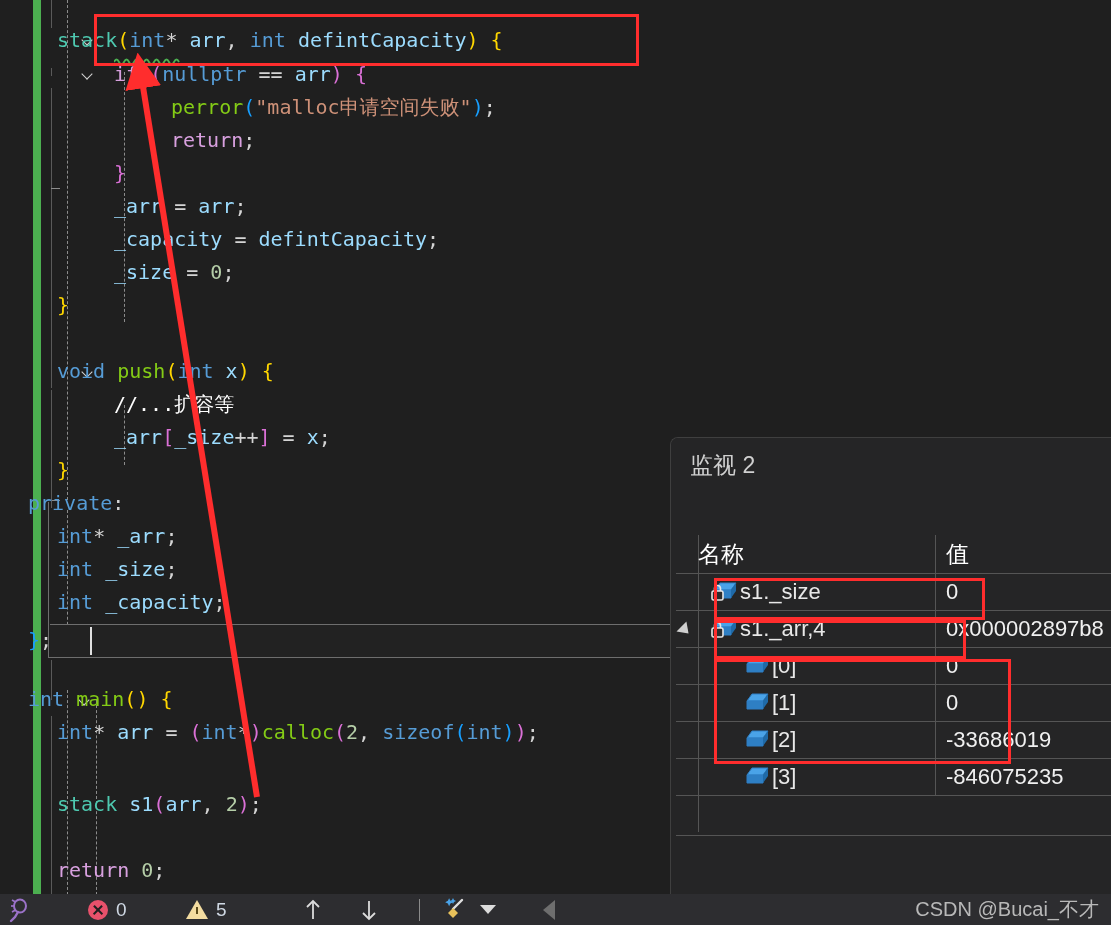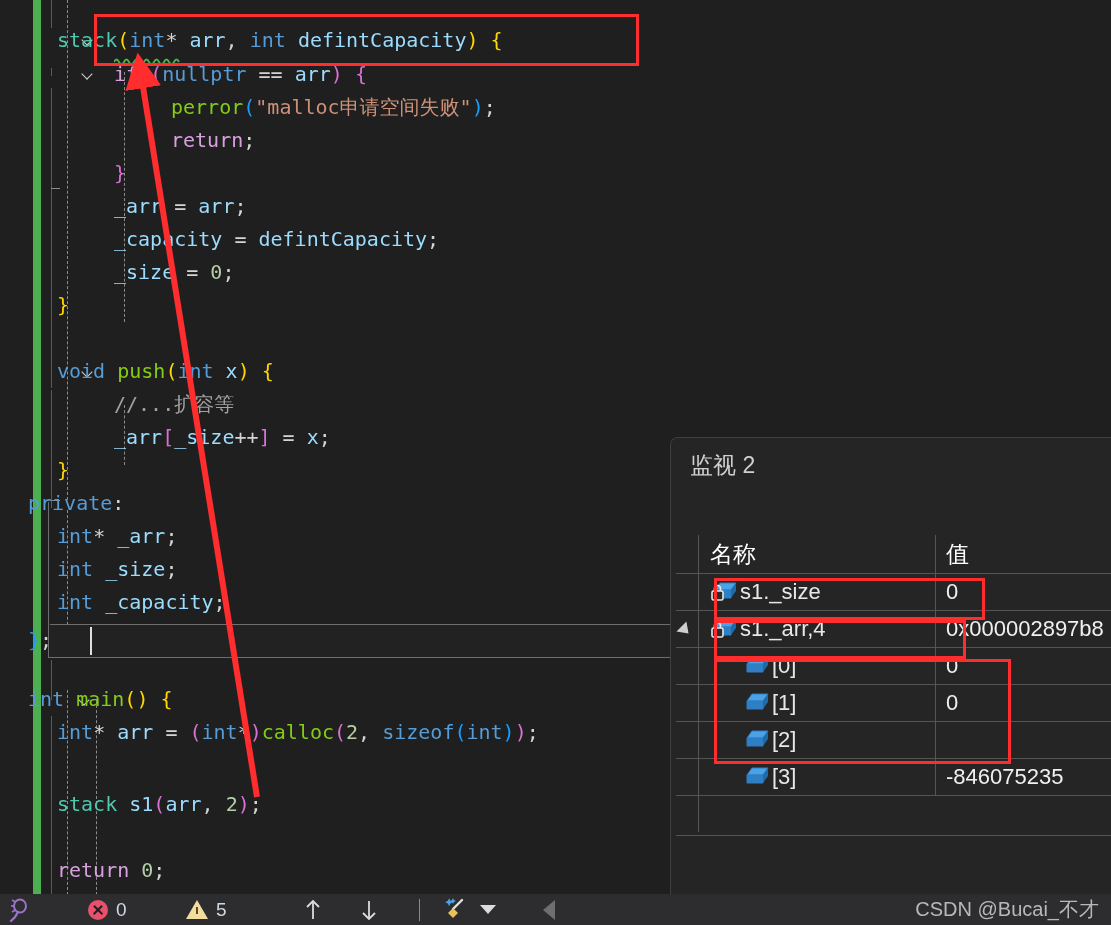--- a/index.html
+++ b/index.html
@@ -35,21 +35,21 @@
   .ln span{display:inline;}
 
   
   .kw    {color:#569cd6;}   
   .ctl   {color:#d8a0df;}   
   .typ   {color:#4ec9b0;}   
   .fn    {color:#84cc16;}   
   .var   {color:#9cdcfe;}
   .num   {color:#b5cea8;}
   .str   {color:#ce9178;}
-  .cmt   {color:#a3a3a3;}
+  .cmt   {color:#ffffff;}
   .punc  {color:#d4d4d4;}
   .brc1  {color:#ffd700;}
   .brc2  {color:#da70d6;}
   .brc3  {color:#179fff;}
   .squiggle{
     position:absolute;left:114px;top:57px;width:68px;height:7px;
     overflow:hidden;
   }
   .squiggle svg{display:block;}
 
@@ -86,21 +86,21 @@
     border-left:7px solid transparent;border-right:7px solid transparent;
     border-top:8px solid #d6d6d6;}
 
   .grid-head{
     position:absolute;left:5px;top:97px;width:436px;height:39px;
     border-bottom:1px solid #555;box-sizing:border-box;
   }
   .gh-gap{position:absolute;left:0;top:0;width:22px;height:38px;border-right:1px solid #555;}
   .gh-name{position:absolute;left:22px;top:0;width:238px;height:38px;
     border-right:1px solid #555;box-sizing:border-box;
-    color:#ffffff;font-size:23px;display:flex;align-items:center;padding-left:12px;}
+    color:#ffffff;font-size:23px;display:flex;align-items:center;}
   .gh-val{position:absolute;left:260px;top:0;right:0;height:38px;
     color:#ffffff;font-size:23px;display:flex;align-items:center;padding-left:10px;}
 
   .rows{position:absolute;left:5px;top:136px;width:436px;}
   .row{position:relative;height:37px;border-bottom:1px solid #555;box-sizing:border-box;}
   .r-gap{position:absolute;left:0;top:0;width:22px;height:36px;border-right:1px solid #555;}
   .r-name{position:absolute;left:22px;top:0;width:238px;height:36px;
     border-right:1px solid #555;box-sizing:border-box;
     display:flex;align-items:center;color:#e8e8e8;font-size:22px;}
   .r-val{position:absolute;left:260px;top:0;right:0;height:36px;
@@ -249,20 +249,21 @@
           <div class="r-gap"></div>
           <div class="r-name">
             <span class="boxico" style="margin-left: 44px;"><svg width="30" height="26" viewBox="0 0 30 26">
       <path d="M10 4 L26 4 L21 11 L5 11 Z" fill="#4aa3e8" stroke="#2e7fc4" stroke-width="1"></path>
       <path d="M5 11 L21 11 L21 19 L5 19 Z" fill="#2e7fc4" stroke="#2e7fc4" stroke-width="1"></path>
       <path d="M21 11 L26 4 L26 12 L21 19 Z" fill="#1f6aa8"></path>
 
     </svg></span>
             <span>[2]</span>
           </div>
+          <div class="r-val">-33686019</div>
         </div>
         <div class="row">
           <div class="r-gap"></div>
           <div class="r-name">
             <span class="boxico" style="margin-left: 44px;"><svg width="30" height="26" viewBox="0 0 30 26">
       <path d="M10 4 L26 4 L21 11 L5 11 Z" fill="#4aa3e8" stroke="#2e7fc4" stroke-width="1"></path>
       <path d="M5 11 L21 11 L21 19 L5 19 Z" fill="#2e7fc4" stroke="#2e7fc4" stroke-width="1"></path>
       <path d="M21 11 L26 4 L26 12 L21 19 Z" fill="#1f6aa8"></path>
 
     </svg></span>

